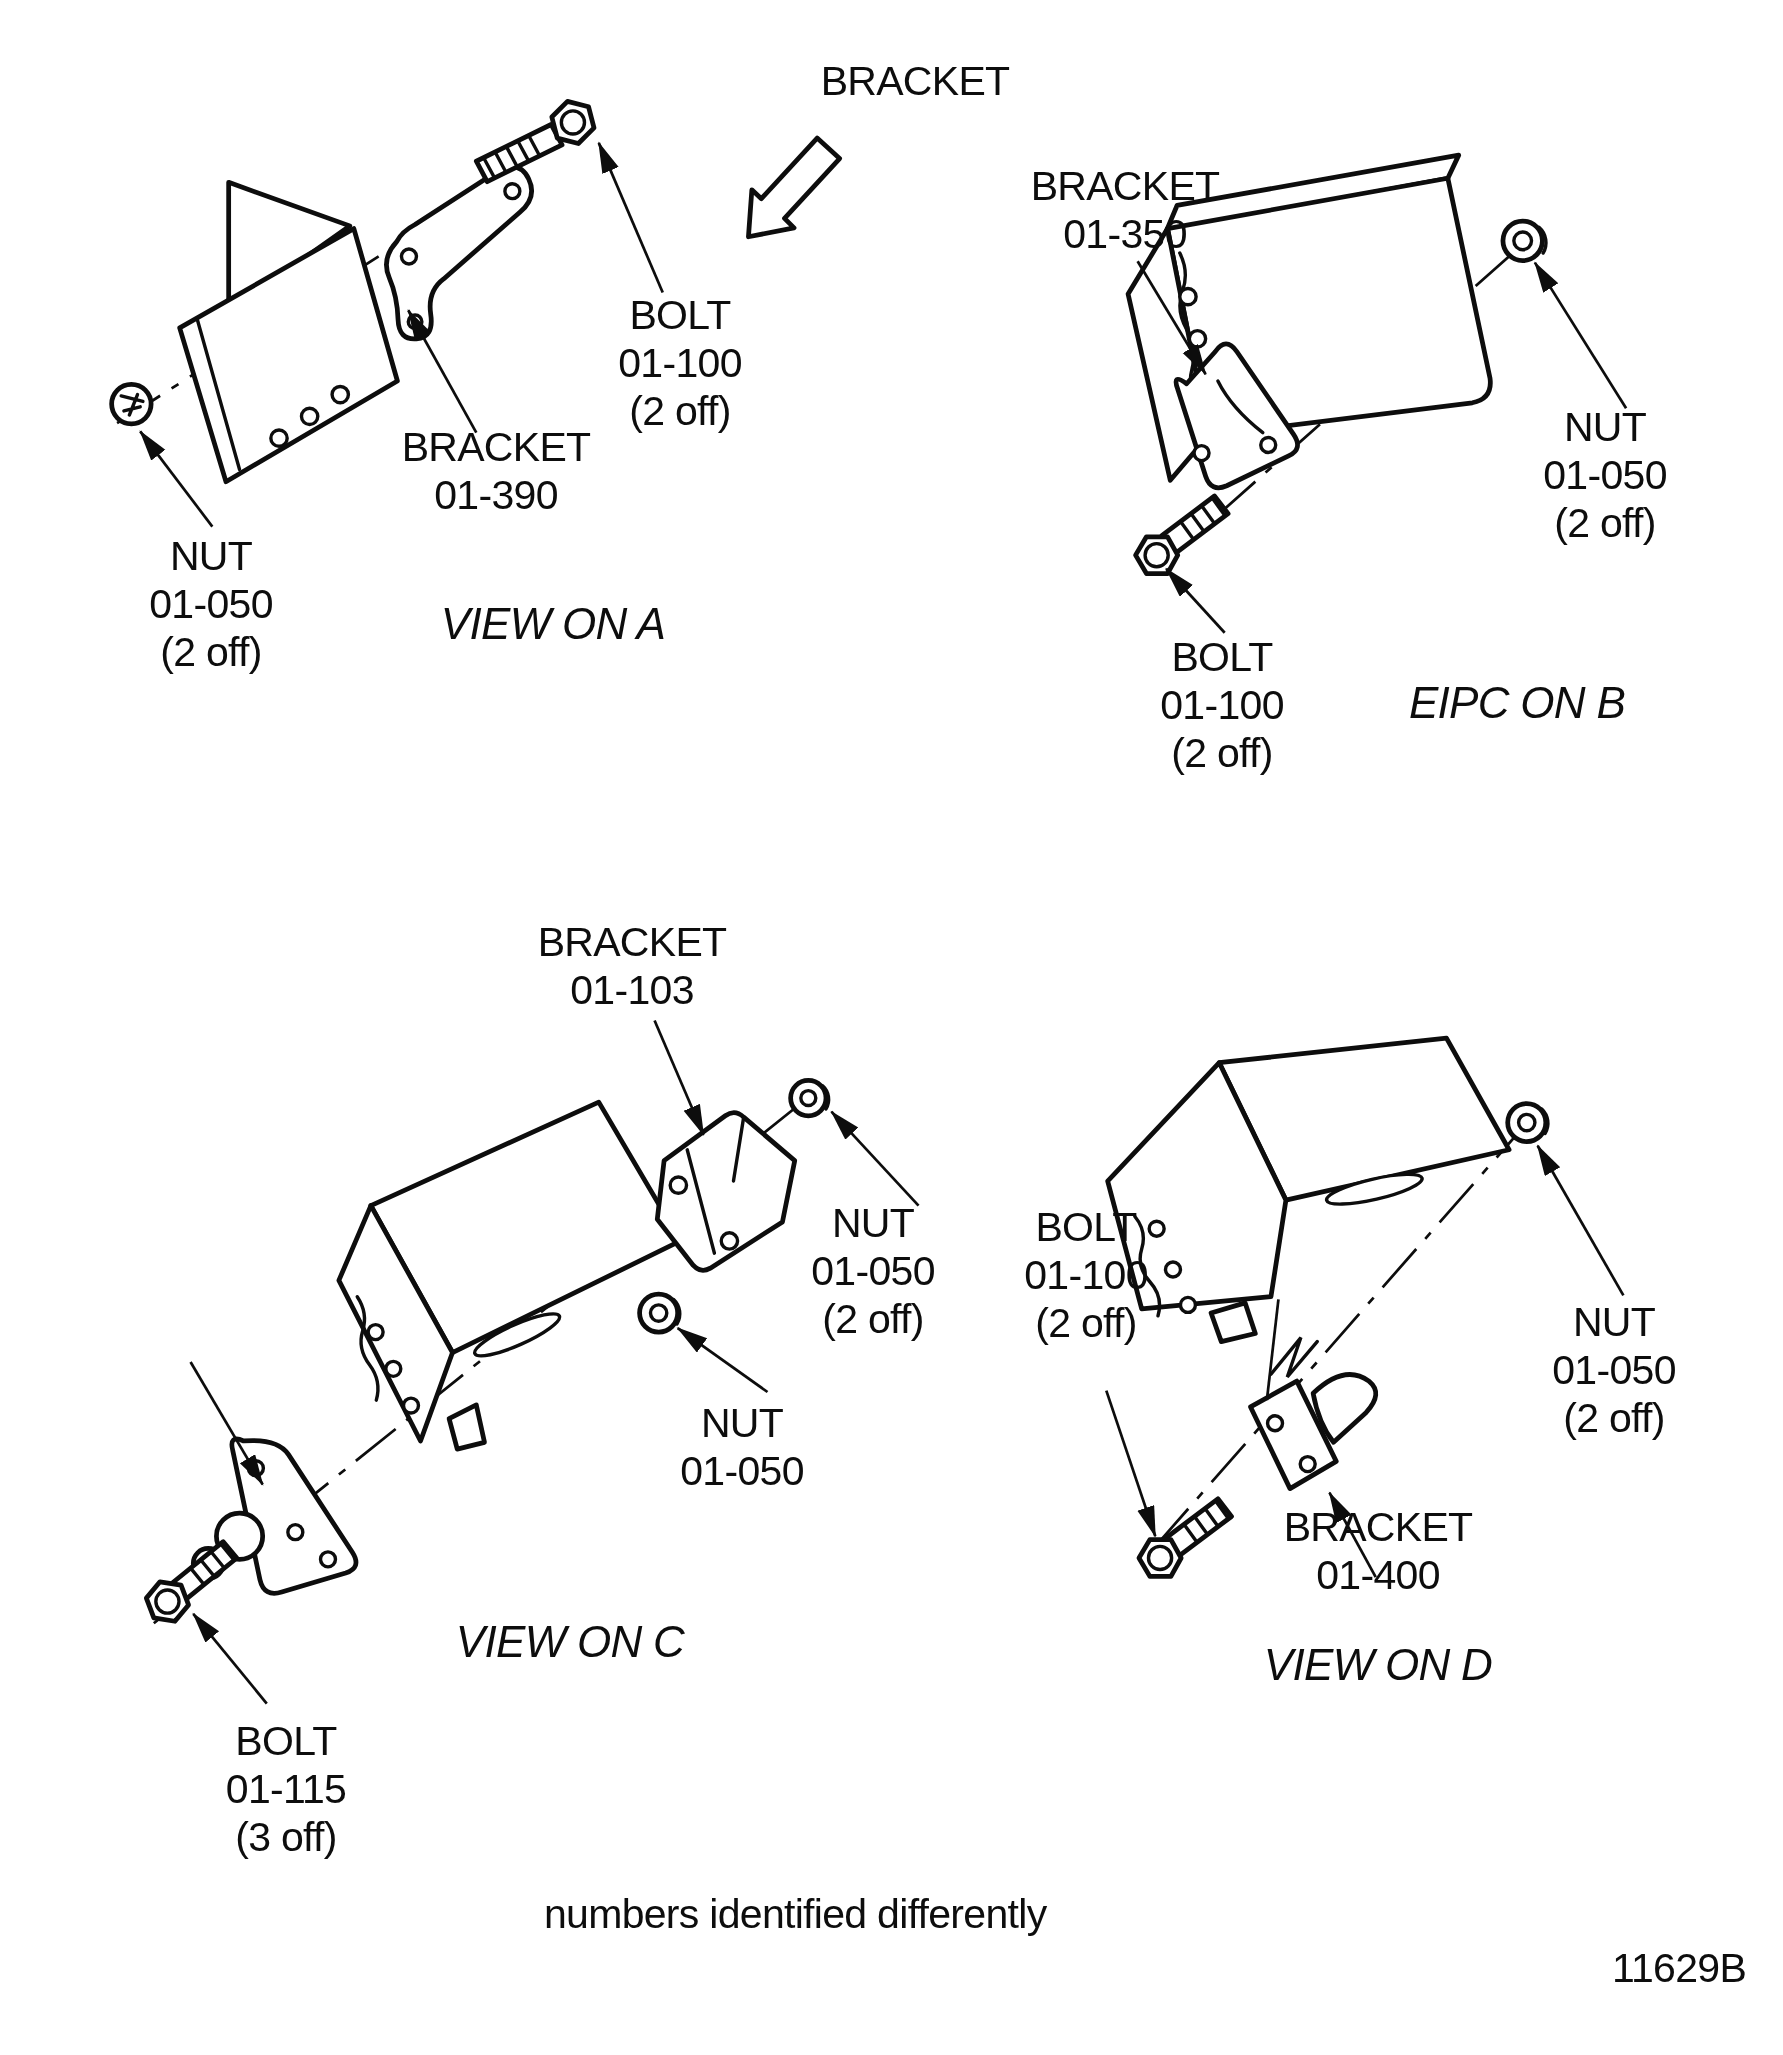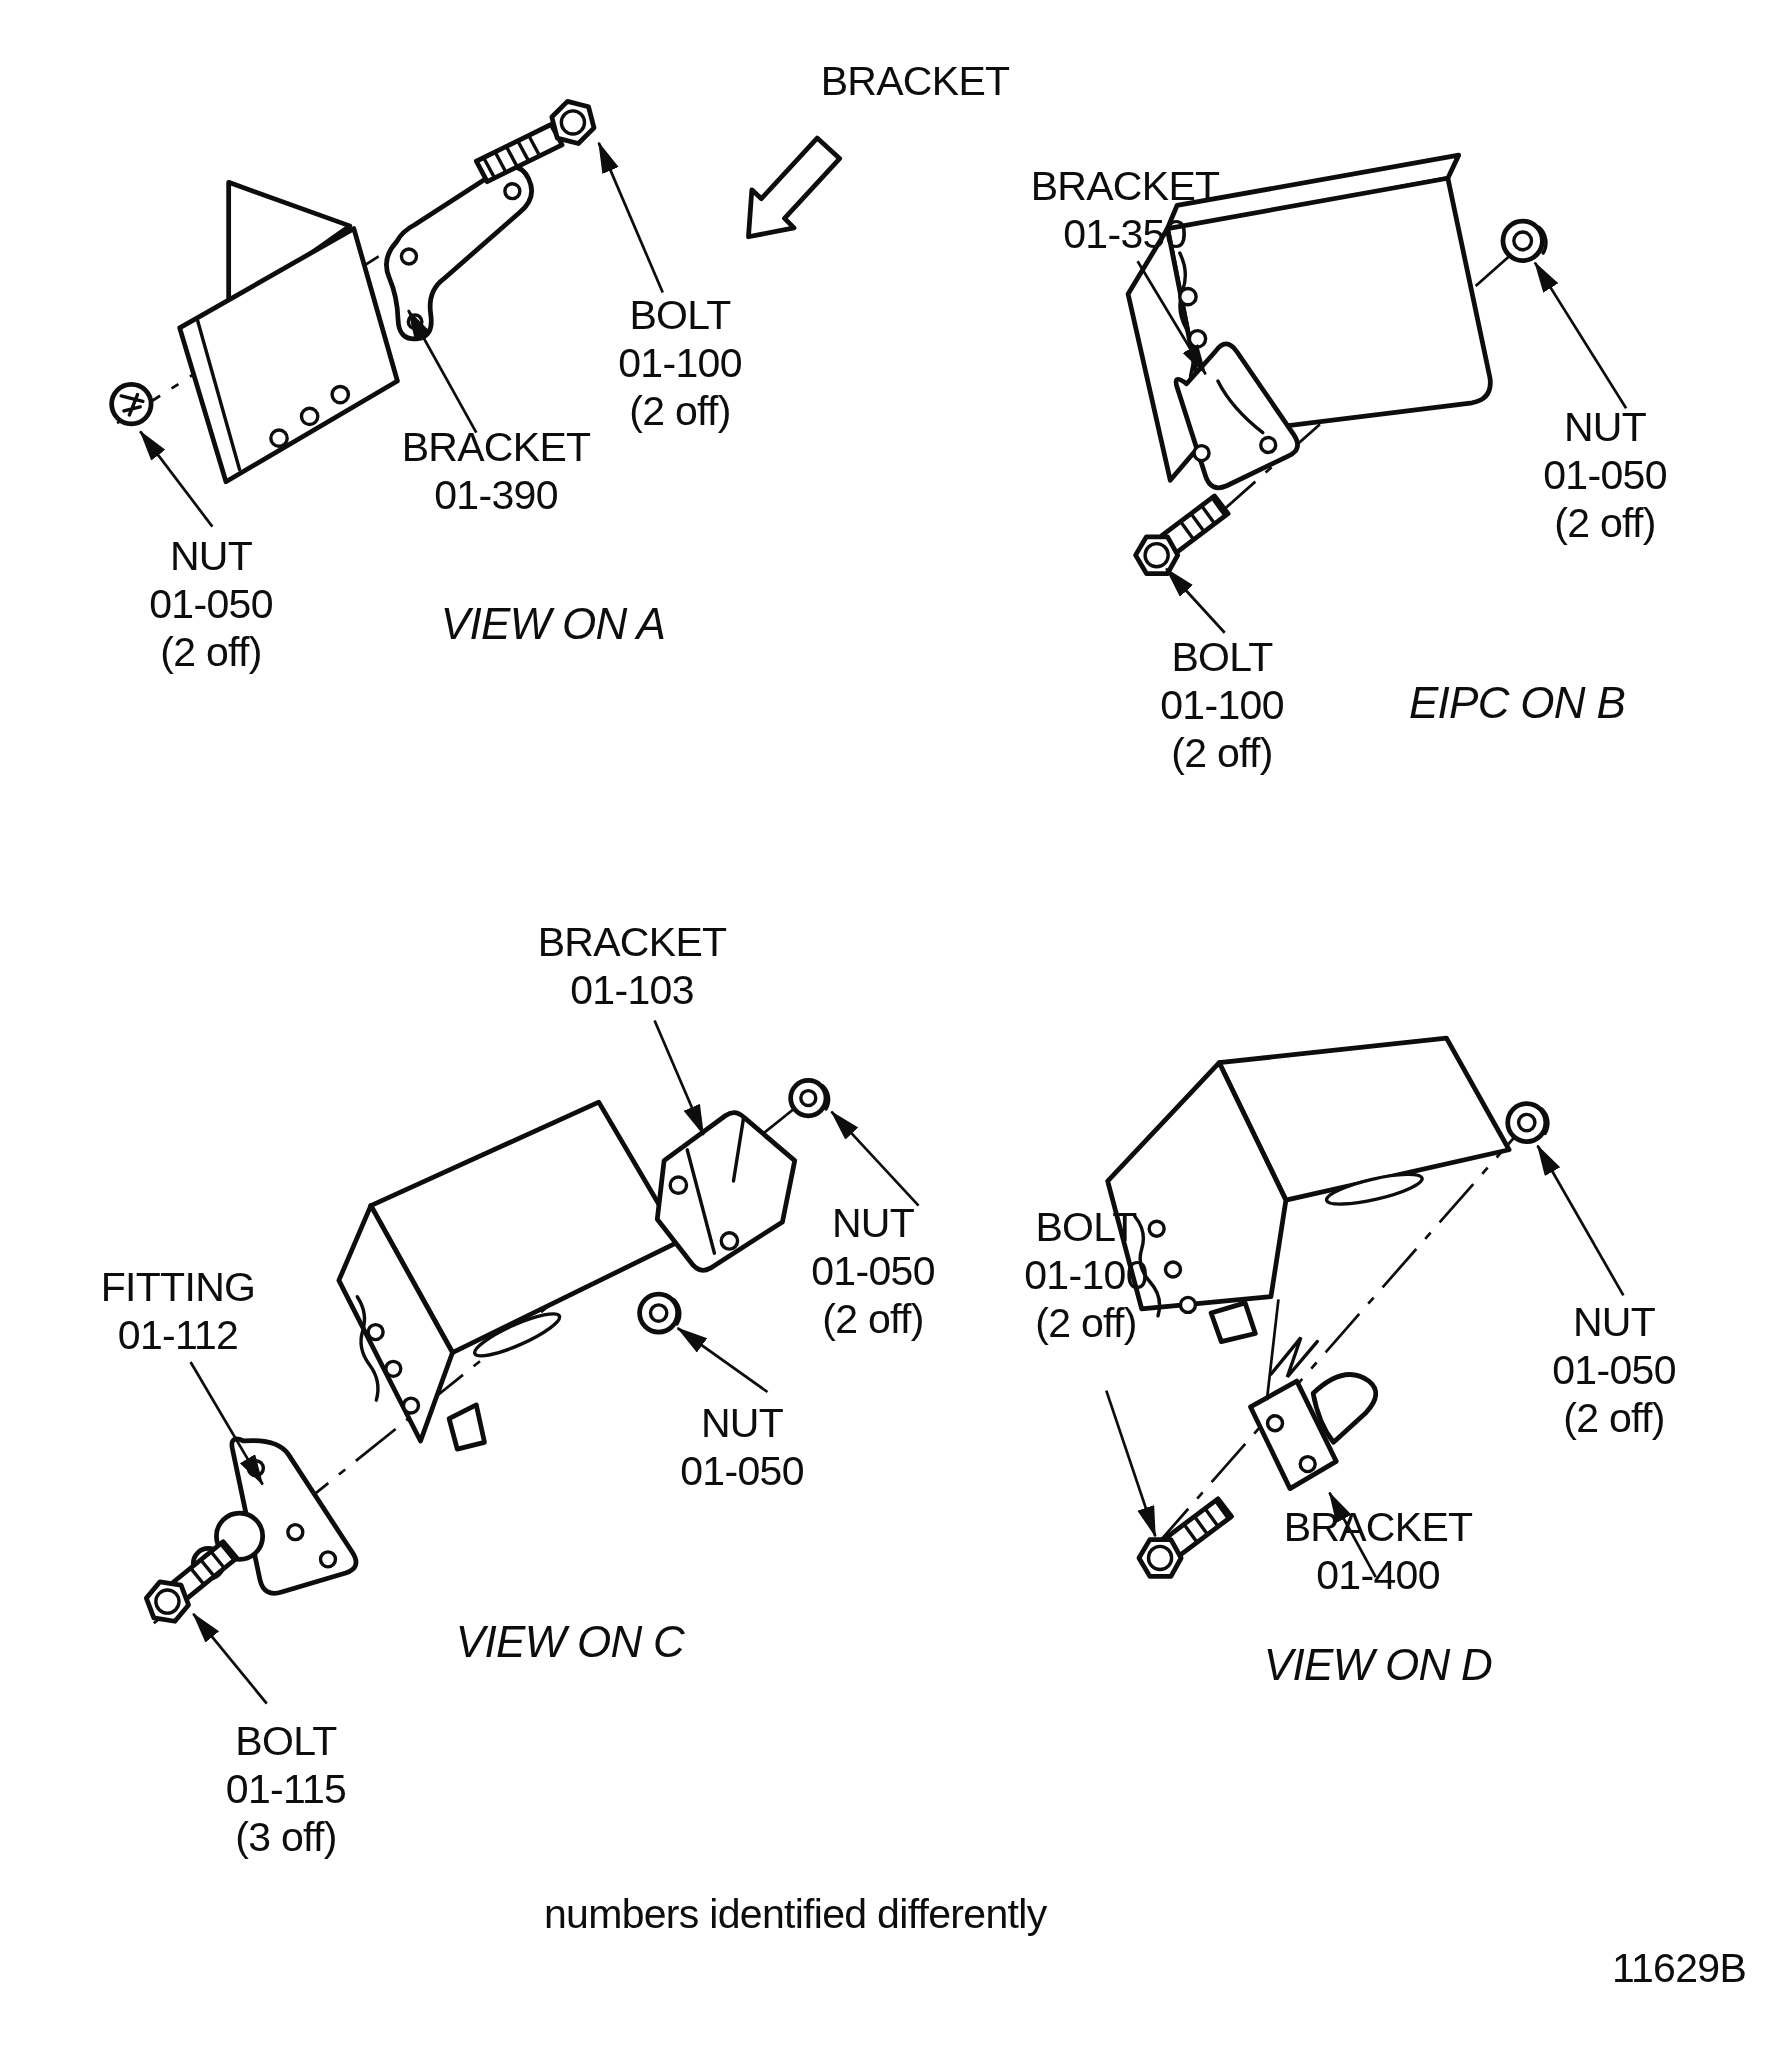--- a/index.html
+++ b/index.html
@@ -268,24 +268,20 @@
     <div>(2 off)</div>
   </div>
   <div class="lbl title" style="left:1517px; top:679px">
     <div>EIPC ON B</div>
   </div>
 
   <div class="lbl" style="left:632px; top:918px">
     <div>BRACKET</div>
     <div>01-103</div>
   </div>
-  <div class="lbl" style="left:178px; top:1263px">
-    <div>FITTING</div>
-    <div>01-112</div>
-  </div>
   <div class="lbl" style="left:873px; top:1199px">
     <div>NUT</div>
     <div>01-050</div>
     <div>(2 off)</div>
   </div>
   <div class="lbl" style="left:742px; top:1399px">
     <div>NUT</div>
     <div>01-050</div>
   </div>
   <div class="lbl" style="left:286px; top:1717px">

